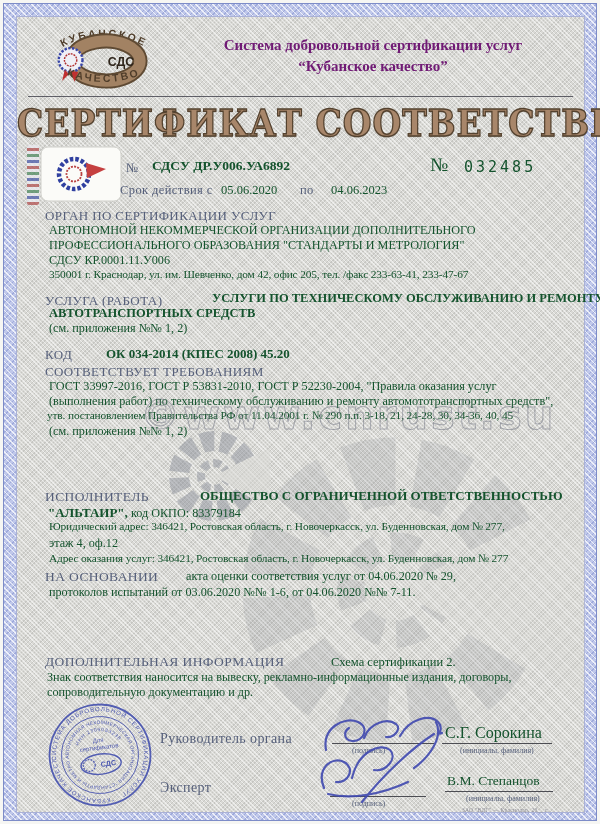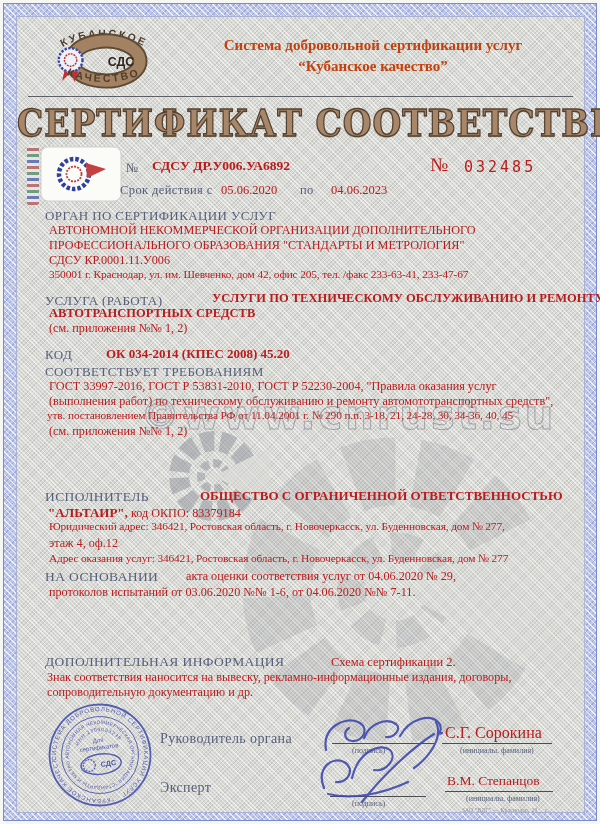--- a/index.html
+++ b/index.html
@@ -10,23 +10,23 @@
         background-image:
           repeating-linear-gradient(45deg, rgba(255,255,255,.75) 0 1px, transparent 1px 4px),
           repeating-linear-gradient(-45deg, rgba(80,100,185,.30) 0 1px, transparent 1px 4px);}
   
   .paper{position:absolute;left:16px;right:15px;top:16px;bottom:11px;
          background-color:#d9d9d5;border:1px solid #aab1d6;
          background-image:
            repeating-linear-gradient(45deg, rgba(255,255,255,.55) 0 1px, transparent 1px 3px),
            repeating-linear-gradient(-45deg, rgba(160,160,156,.35) 0 1px, transparent 1px 3px);}
   .abs{position:absolute;}
-  .navy{color:#c2410c;}
+  .navy{color:#701a75;}
   .lbl{color:#555f7a;font-size:13px;letter-spacing:.4px;white-space:nowrap;}
-  .d{color:#b91c1c;font-size:12.2px;white-space:nowrap;}
+  .d{color:#14532d;font-size:12.2px;white-space:nowrap;}
   .tight{font-size:11.4px;letter-spacing:-.15px;}
   .b{font-weight:bold;}
   .cap{color:#555f7a;font-size:8px;white-space:nowrap;}
   .hline{height:1px;background:#3f3f4a;opacity:.8;}
   .sigline{height:1px;background:#33343c;opacity:.85;}
   .sys{width:410px;text-align:center;font-weight:bold;font-size:15px;white-space:nowrap;}
   .title{width:566px;text-align:center;font-family:"DejaVu Serif","Liberation Serif",serif;
          font-weight:bold;font-size:33px;letter-spacing:1px;white-space:nowrap;
          color:#a8866a;-webkit-text-stroke:1.2px #54422f;text-shadow:0 1px 1px rgba(40,30,15,.35);
          transform:scaleY(1.12);transform-origin:top;}

